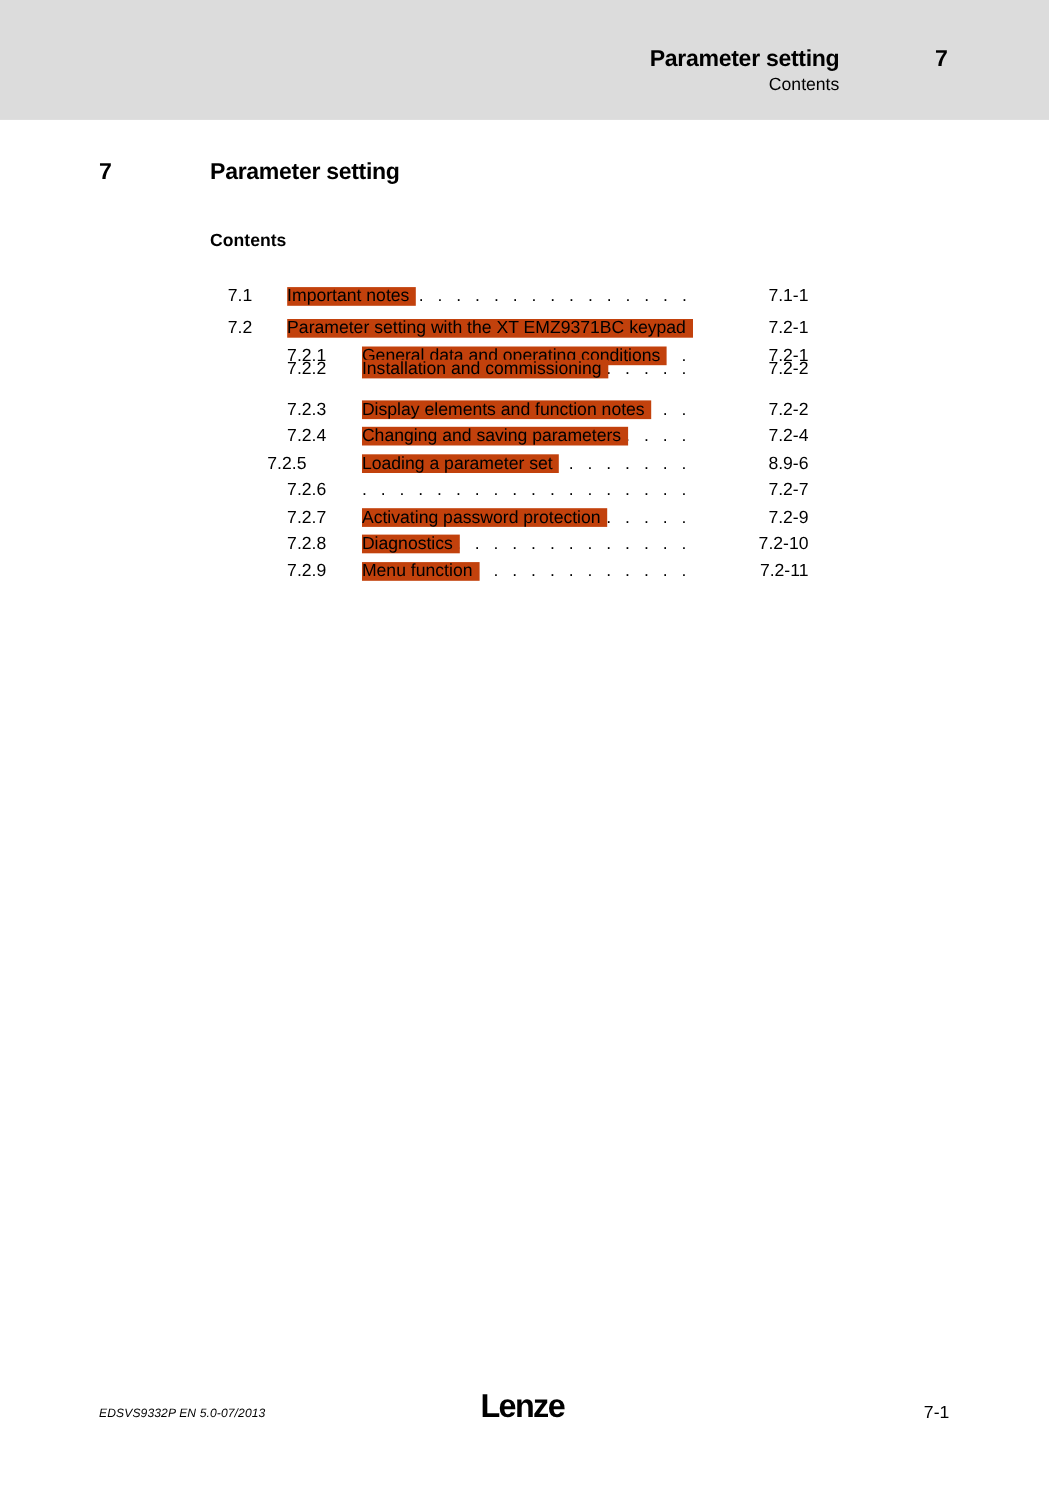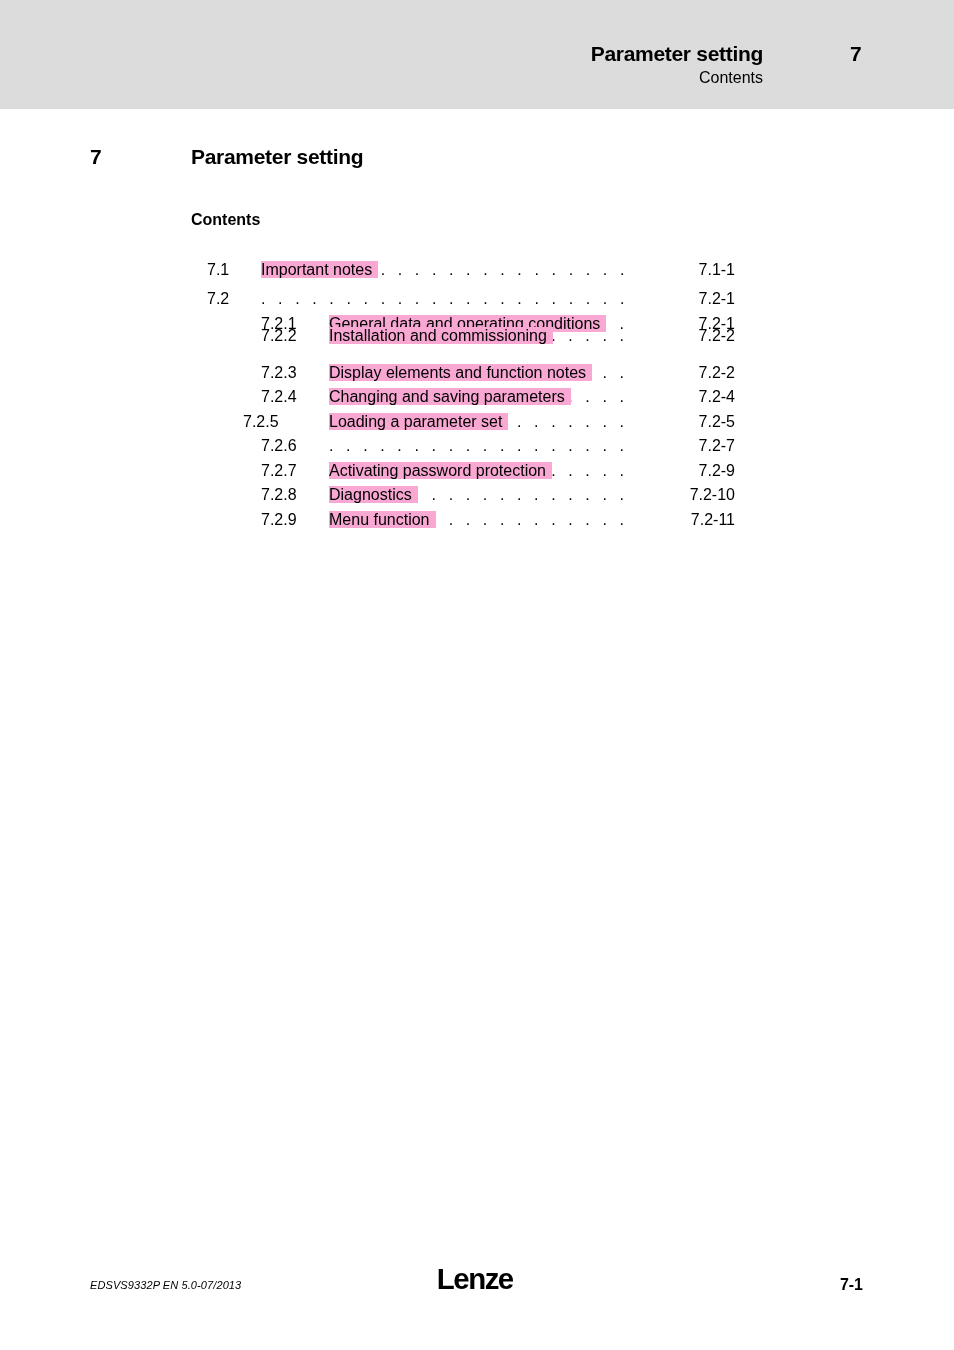--- a/index.html
+++ b/index.html
@@ -41,41 +41,41 @@
   }
   .toc-row {
     position: absolute; left: 0; width: 810px; height: 22px;
     font-size: 16px; line-height: 22px; margin-left: 16px;
   }
   .toc-num { position: absolute; white-space: nowrap; }
   .toc-text-wrap {
     position: absolute; right: 189px; height: 22px; overflow: hidden;
     white-space: nowrap;
   }
-  .toc-text { background: #f9a8d4; padding-right: 6px; position: relative; z-index: 1; }
+  .toc-text { background: #c2410c; padding-right: 6px; position: relative; z-index: 1; }
   .toc-dots {
     position: absolute; left: 0; right: 0; top: 0;
     text-align: right; letter-spacing: 4.1px; color: #000; white-space: nowrap;
     overflow: hidden;
   }
   .toc-page {
     position: absolute; right: 91px; white-space: nowrap;
   }
   .footer-doc {
     position: absolute; left: 90px; top: 1279px;
     font-size: 11px; letter-spacing: 0.1px; white-space: nowrap; font-style: italic;
   }
   .footer-logo {
     position: absolute; left: 436px; top: 1262px;
     font-size: 30px; font-weight: bold; letter-spacing: -1.5px;
     transform: scaleX(0.98);
   }
   .footer-page {
     position: absolute; right: 91px; top: 1276px;
-    font-size: 16px; font-weight: bold;
+    font-size: 16px; font-weight: normal;
   }
 </style>
 </head>
 <body>
 
 <div class="header-band">
   <div class="hdr-title">Parameter setting</div>
   <div class="hdr-num">7</div>
   <div class="hdr-sub">Contents</div>
 </div>
@@ -90,20 +90,21 @@
     <span class="toc-dots">. . . . . . . . . . . . . . . . . . . . . . . . . . . . . . . . . . . . . . . . . . . . . . . . . . . . . .</span>
     <span class="toc-text">Important notes</span>
   </div>
   <span class="toc-page">7.1-1</span>
 </div>
 
 <div class="toc-row" style="top:288px">
   <span class="toc-num" style="left:191px">7.2</span>
   <div class="toc-text-wrap" style="left:245px">
     <span class="toc-dots">. . . . . . . . . . . . . . . . . . . . . . . . . . . . . . . . . . . . . . . . . . . . . . . . . . . . . .</span>
+    <span class="toc-text">Parameter setting with the XT EMZ9371BC keypad</span>
   </div>
   <span class="toc-page">7.2-1</span>
 </div>
 
 <div class="toc-row" style="top:313px">
   <span class="toc-num" style="left:245px">7.2.1</span>
   <div class="toc-text-wrap" style="left:313px">
     <span class="toc-dots">. . . . . . . . . . . . . . . . . . . . . . . . . . . . . . . . . . . . . . . . . . . . . . . . . . . . . .</span>
     <span class="toc-text">General data and operating conditions</span>
   </div>
@@ -136,21 +137,21 @@
   </div>
   <span class="toc-page">7.2-4</span>
 </div>
 
 <div class="toc-row" style="top:411px">
   <span class="toc-num" style="left:227px">7.2.5</span>
   <div class="toc-text-wrap" style="left:313px">
     <span class="toc-dots">. . . . . . . . . . . . . . . . . . . . . . . . . . . . . . . . . . . . . . . . . . . . . . . . . . . . . .</span>
     <span class="toc-text">Loading a parameter set</span>
   </div>
-  <span class="toc-page">7.2-5</span>
+  <span class="toc-page">8.9-6</span>
 </div>
 
 <div class="toc-row" style="top:435px">
   <span class="toc-num" style="left:245px">7.2.6</span>
   <div class="toc-text-wrap" style="left:313px">
     <span class="toc-dots">. . . . . . . . . . . . . . . . . . . . . . . . . . . . . . . . . . . . . . . . . . . . . . . . . . . . . .</span>
   </div>
   <span class="toc-page">7.2-7</span>
 </div>
 

